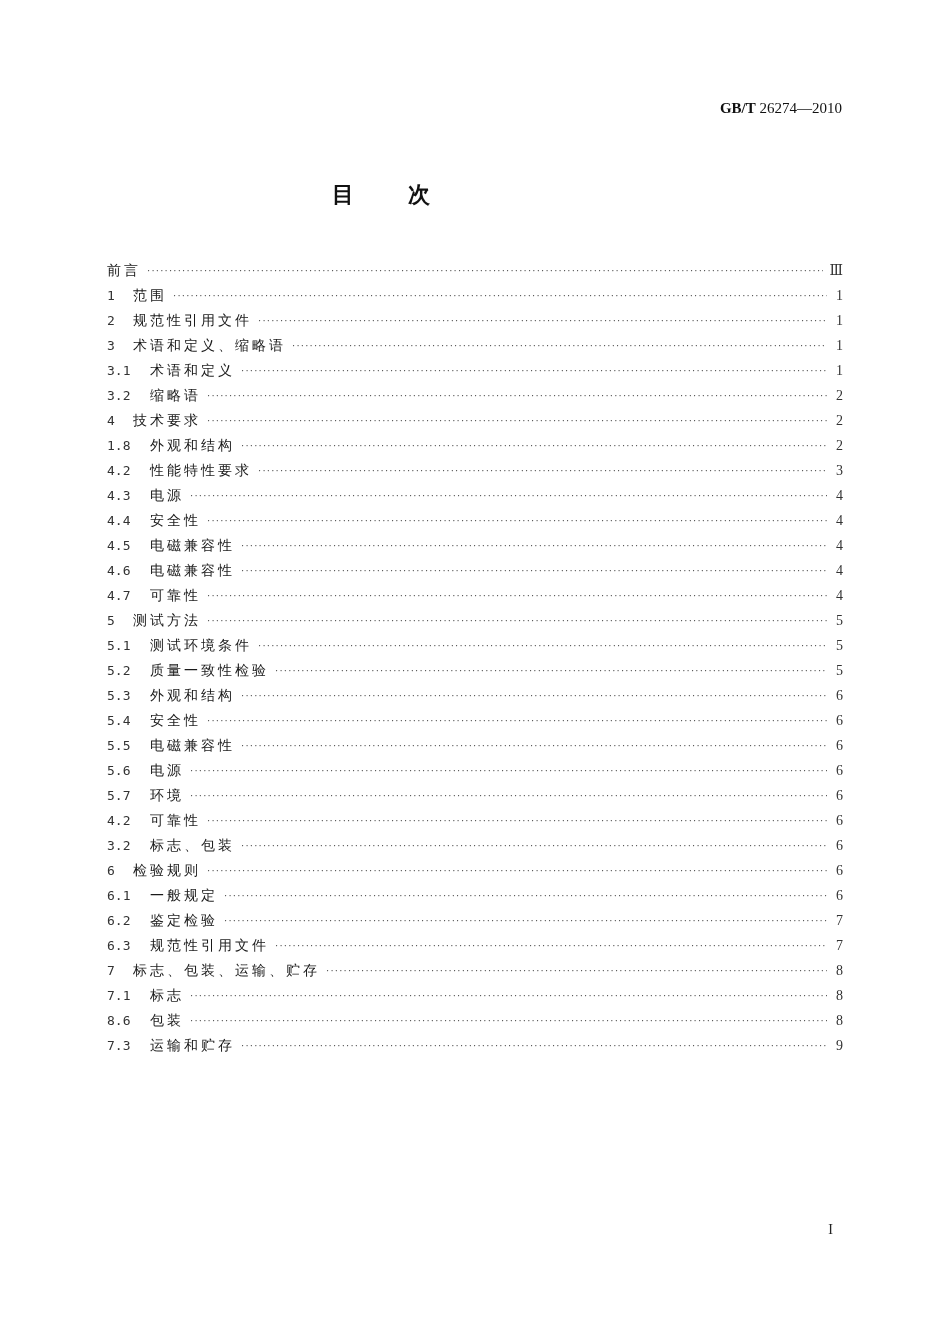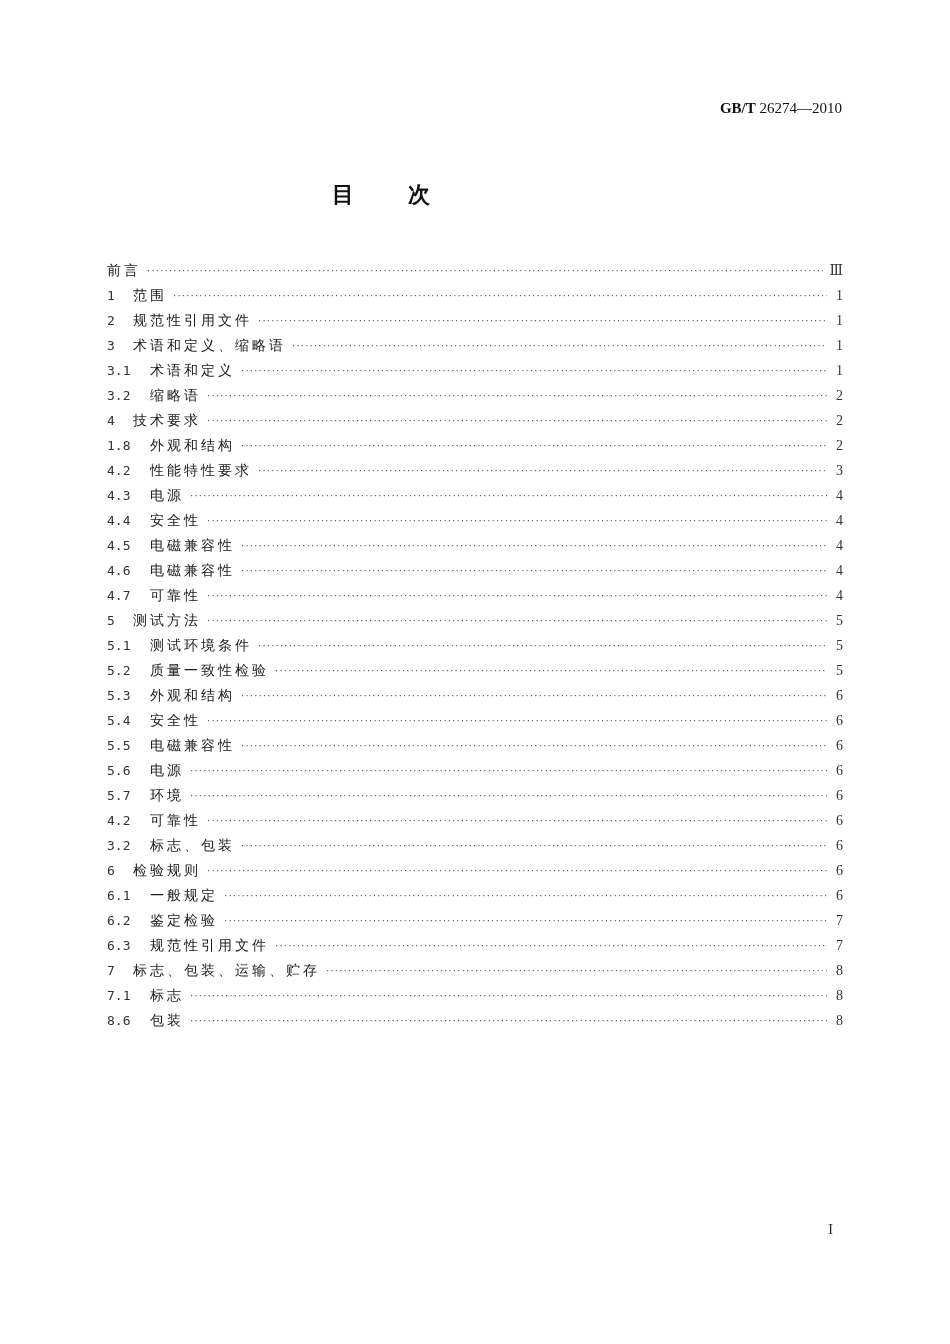--- a/index.html
+++ b/index.html
@@ -239,15 +239,21 @@
       <span class="toc-label">标志</span>
       <span class="toc-dots"></span>
       <span class="toc-page">8</span>
     </div>
     <div class="toc-row">
       <span class="toc-num l2">8.6</span>
       <span class="toc-label">包装</span>
       <span class="toc-dots"></span>
       <span class="toc-page">8</span>
     </div>
+    <div class="toc-row">
+      <span class="toc-num l2">7.3</span>
+      <span class="toc-label">运输和贮存</span>
+      <span class="toc-dots"></span>
+      <span class="toc-page">9</span>
+    </div>
   </div>
 
 <div class="footer-page">I</div>
 
 </body></html>

